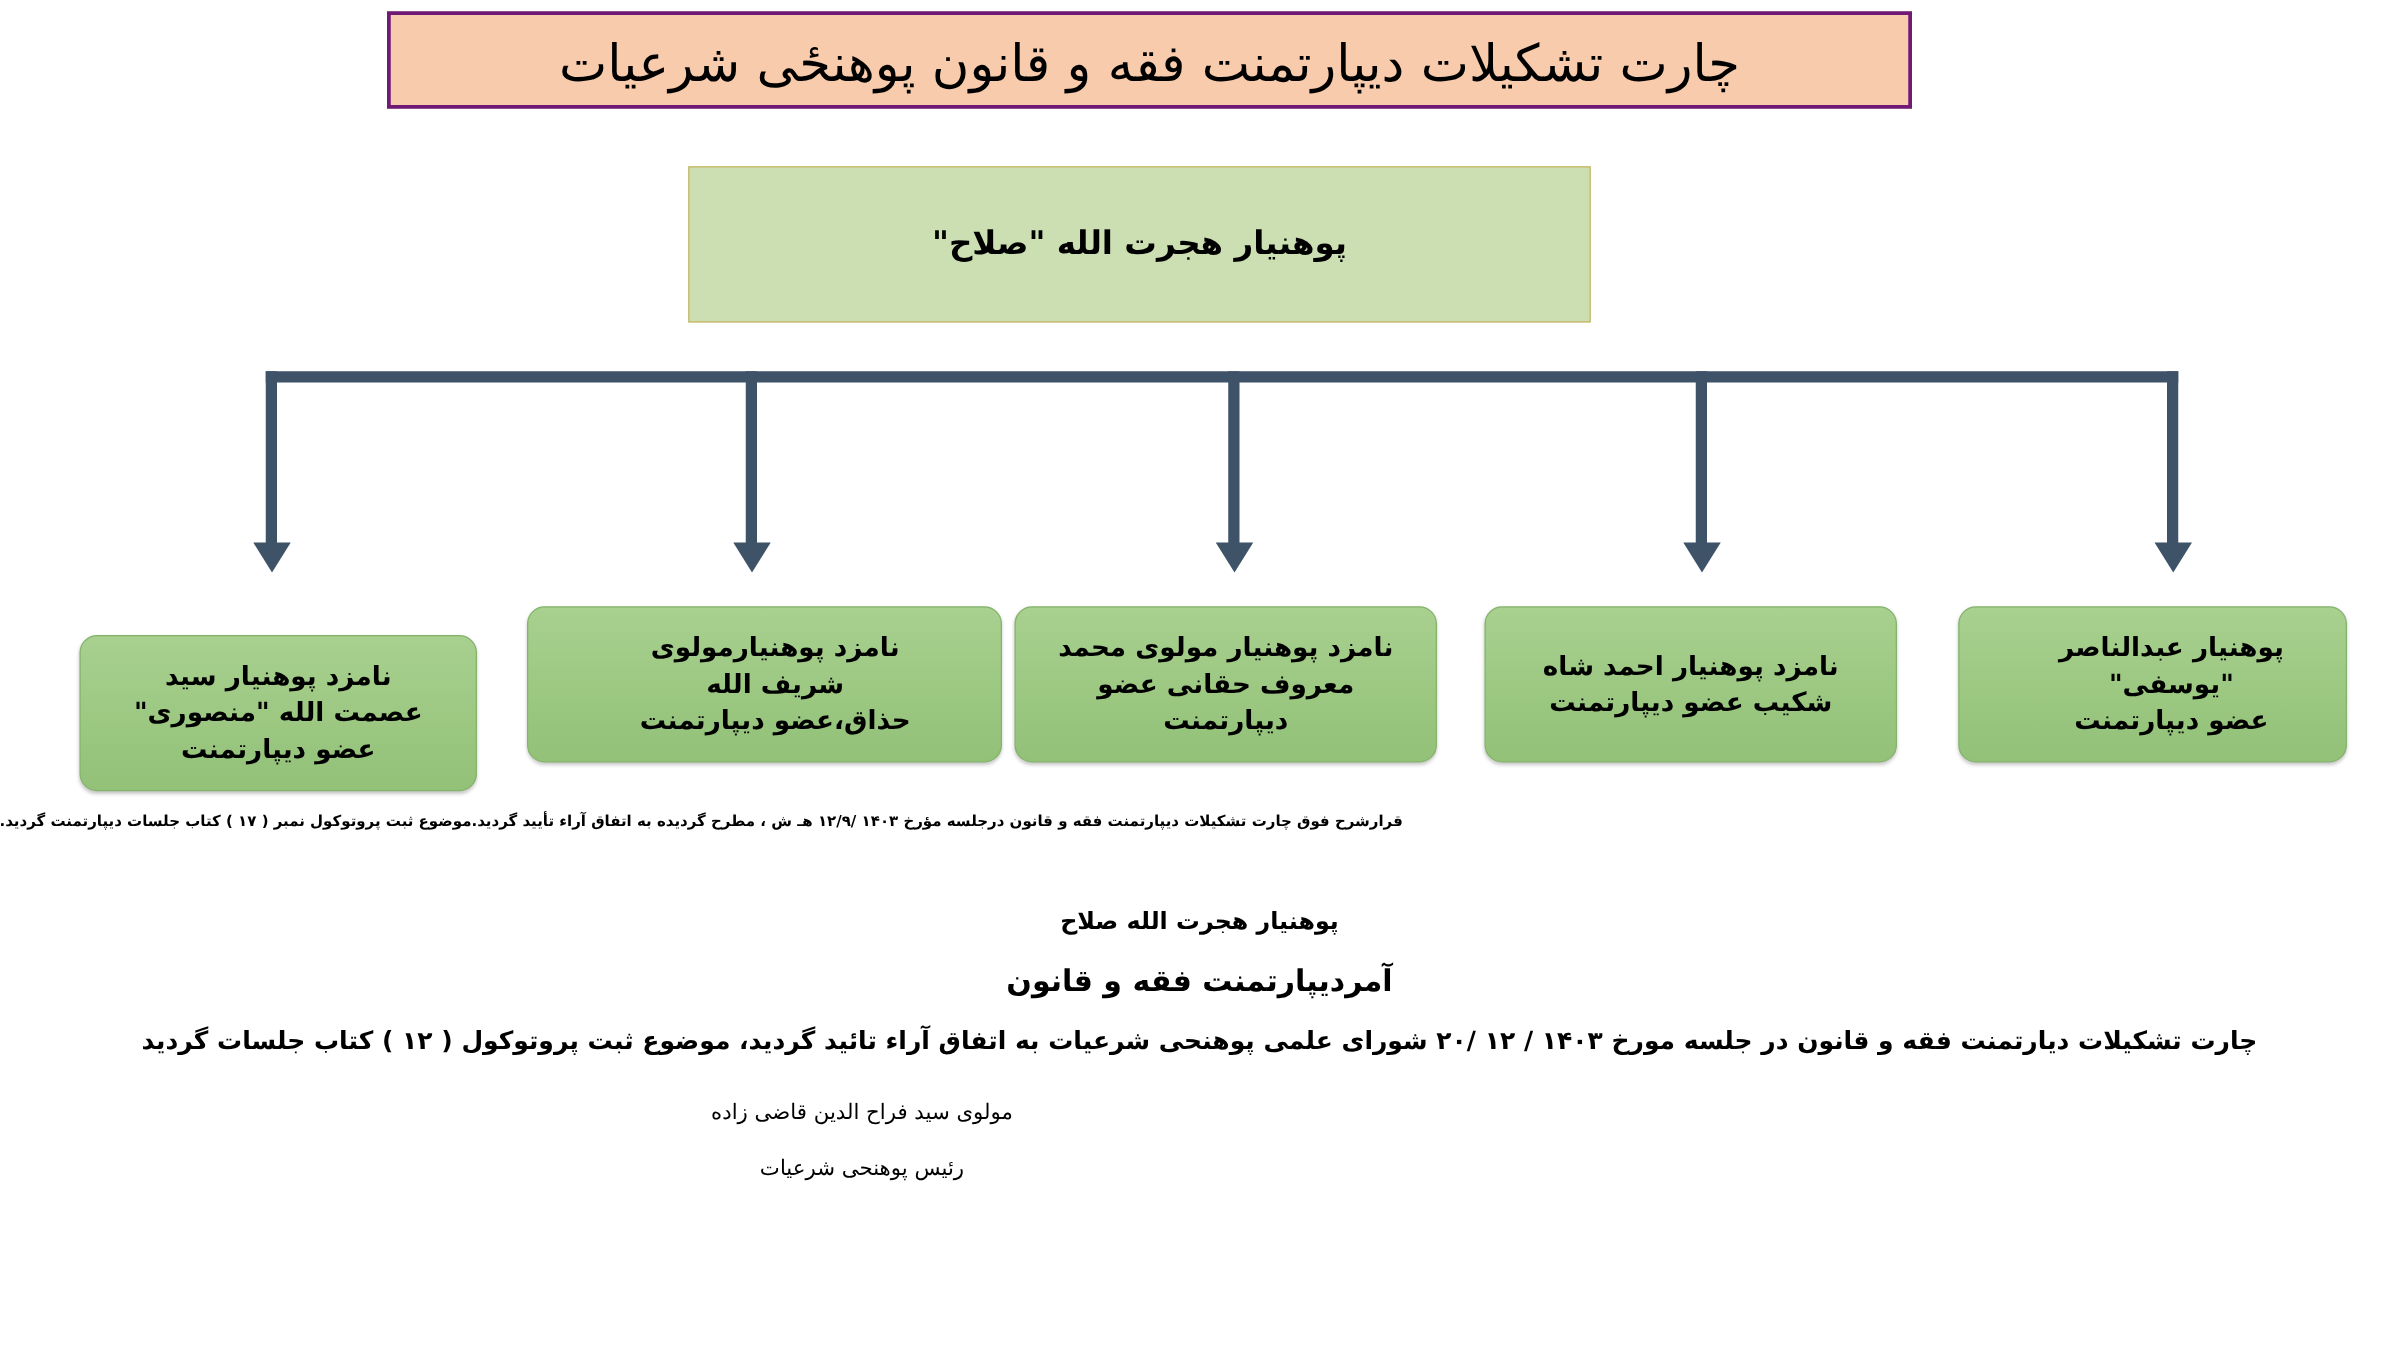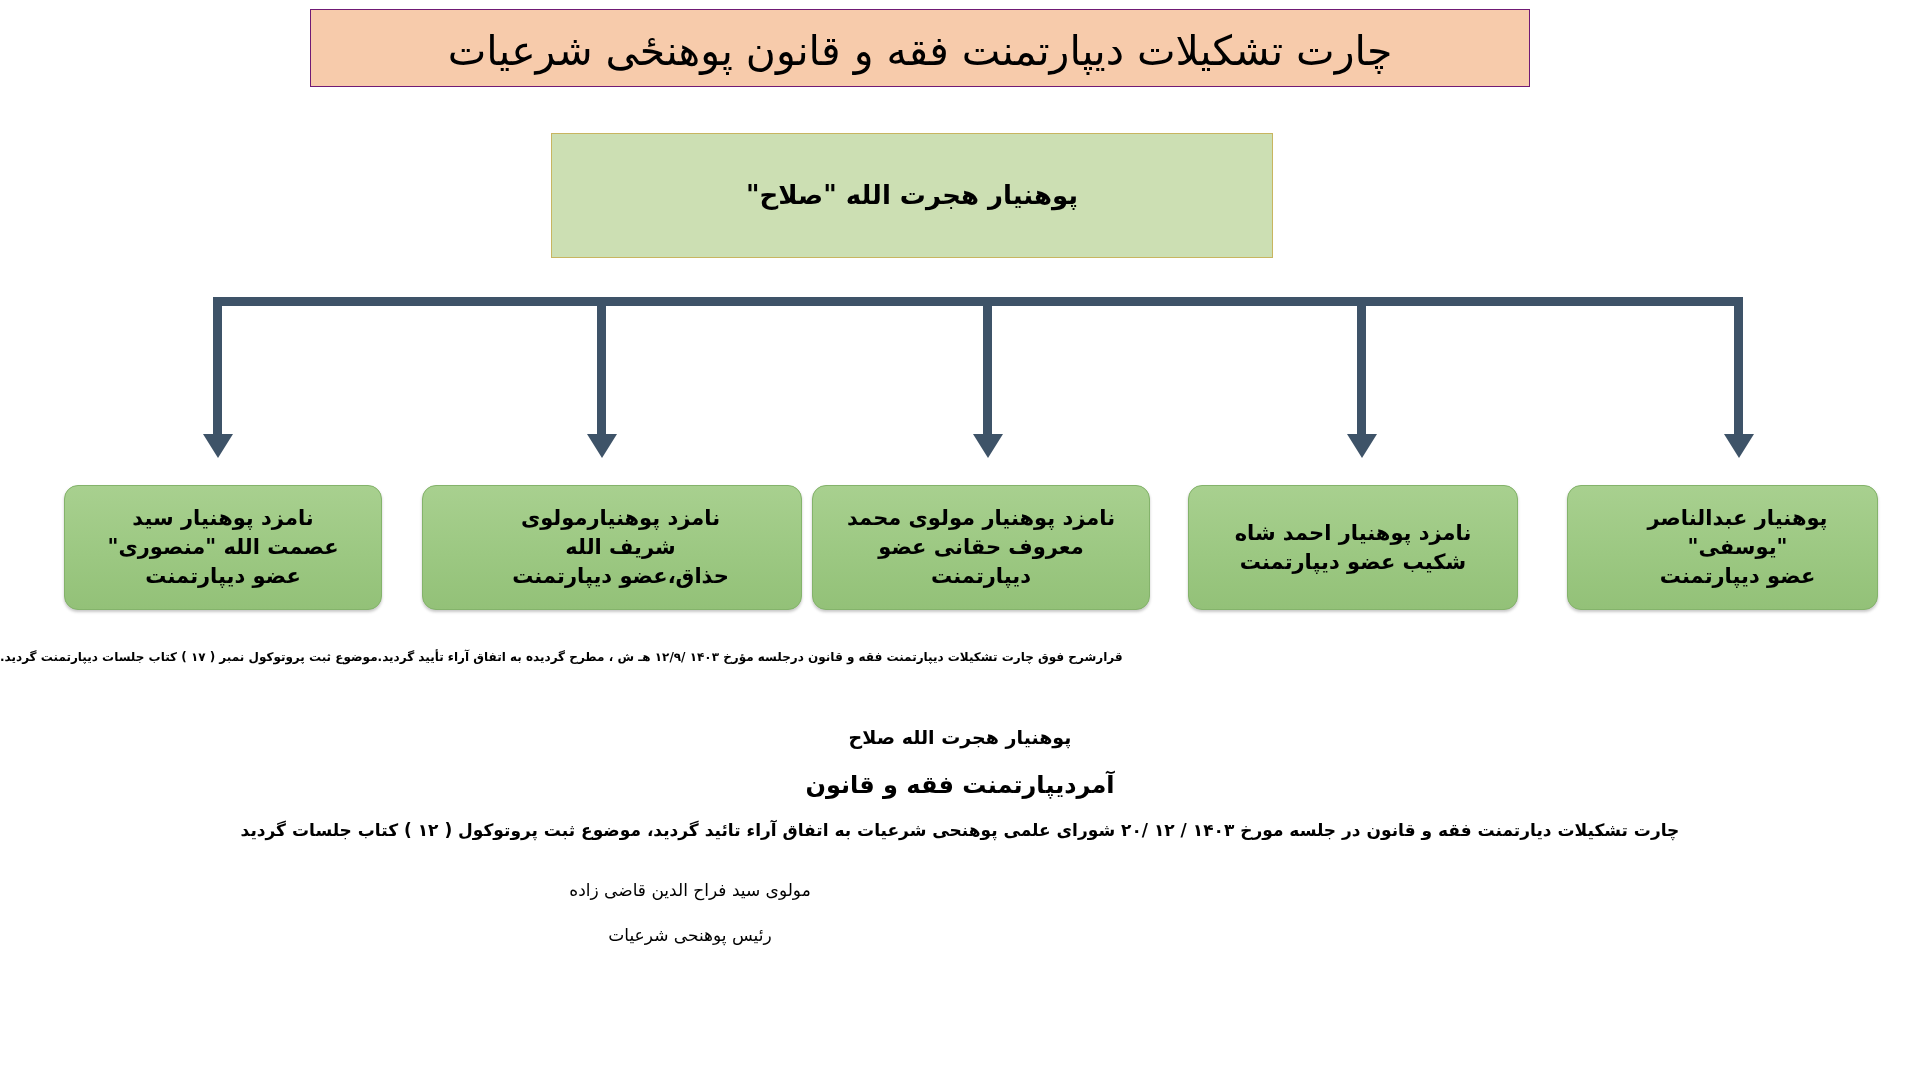--- a/index.html
+++ b/index.html
@@ -22,21 +22,21 @@
   }
 
   
   .title-banner {
     position: absolute;
     left: 310px;
     top: 9px;
     width: 1220px;
     height: 78px;
     background: #f7cbab;
-    border: 1px solid #701a75;
+    border: 3px solid #701a75;
     box-sizing: border-box;
     display: flex;
     align-items: center;
     justify-content: center;
   }
   .title-banner .title-text {
     font-size: 41px;
     line-height: 1.1;
     font-weight: 400;
     color: #000;
@@ -155,21 +155,21 @@
     top: 771px;
     left: 0; right: 0;
     text-align: center;
     font-size: 24px;
     font-weight: bold;
   }
   .note-2 {
     top: 820px;
     left: 0; right: 0;
     text-align: center;
-    font-size: 17px;
+    font-size: 20px;
     font-weight: bold;
   }
   .sig3 {
     top: 880px;
     left: 0; right: 0;
     text-align: center;
     font-size: 17px;
     transform: translateX(-270px);
   }
   .sig4 {
@@ -219,21 +219,21 @@
   </div>
 
   <div class="leaf" style="left:1188px; width:330px;">
     <div class="leaf-text">نامزد پوهنیار احمد شاه<br>شکیب عضو دیپارتمنت</div>
   </div>
 
   <div class="leaf" style="left:422px; width:380px;padding-left:27px;">
     <div class="leaf-text">نامزد پوهنیارمولوی<br>شریف الله<br>حذاق،عضو دیپارتمنت</div>
   </div>
 
-  <div class="leaf" style="left:64px; width:318px;">
+  <div class="leaf" style="left:64px; width:318px;margin-top:23px;">
     <div class="leaf-text">نامزد پوهنیار سید<br>عصمت الله "منصوری"<br>عضو دیپارتمنت</div>
   </div>
 
   <div class="note note-main">
     <span class="inner">قرارشرح فوق چارت  تشکیلات دیپارتمنت فقه و قانون درجلسه مؤرخ  ۱۴۰۳ /۱۲/۹  هـ ش ، مطرح گردیده به اتفاق آراء تأیید گردید.موضوع ثبت پروتوکول نمبر ( ۱۷ ) کتاب جلسات دیپارتمنت گردید.</span>
   </div>
 
   <div class="note sig1">پوهنیار هجرت الله صلاح</div>
   <div class="note sig2">آمردیپارتمنت فقه و قانون</div>
 

